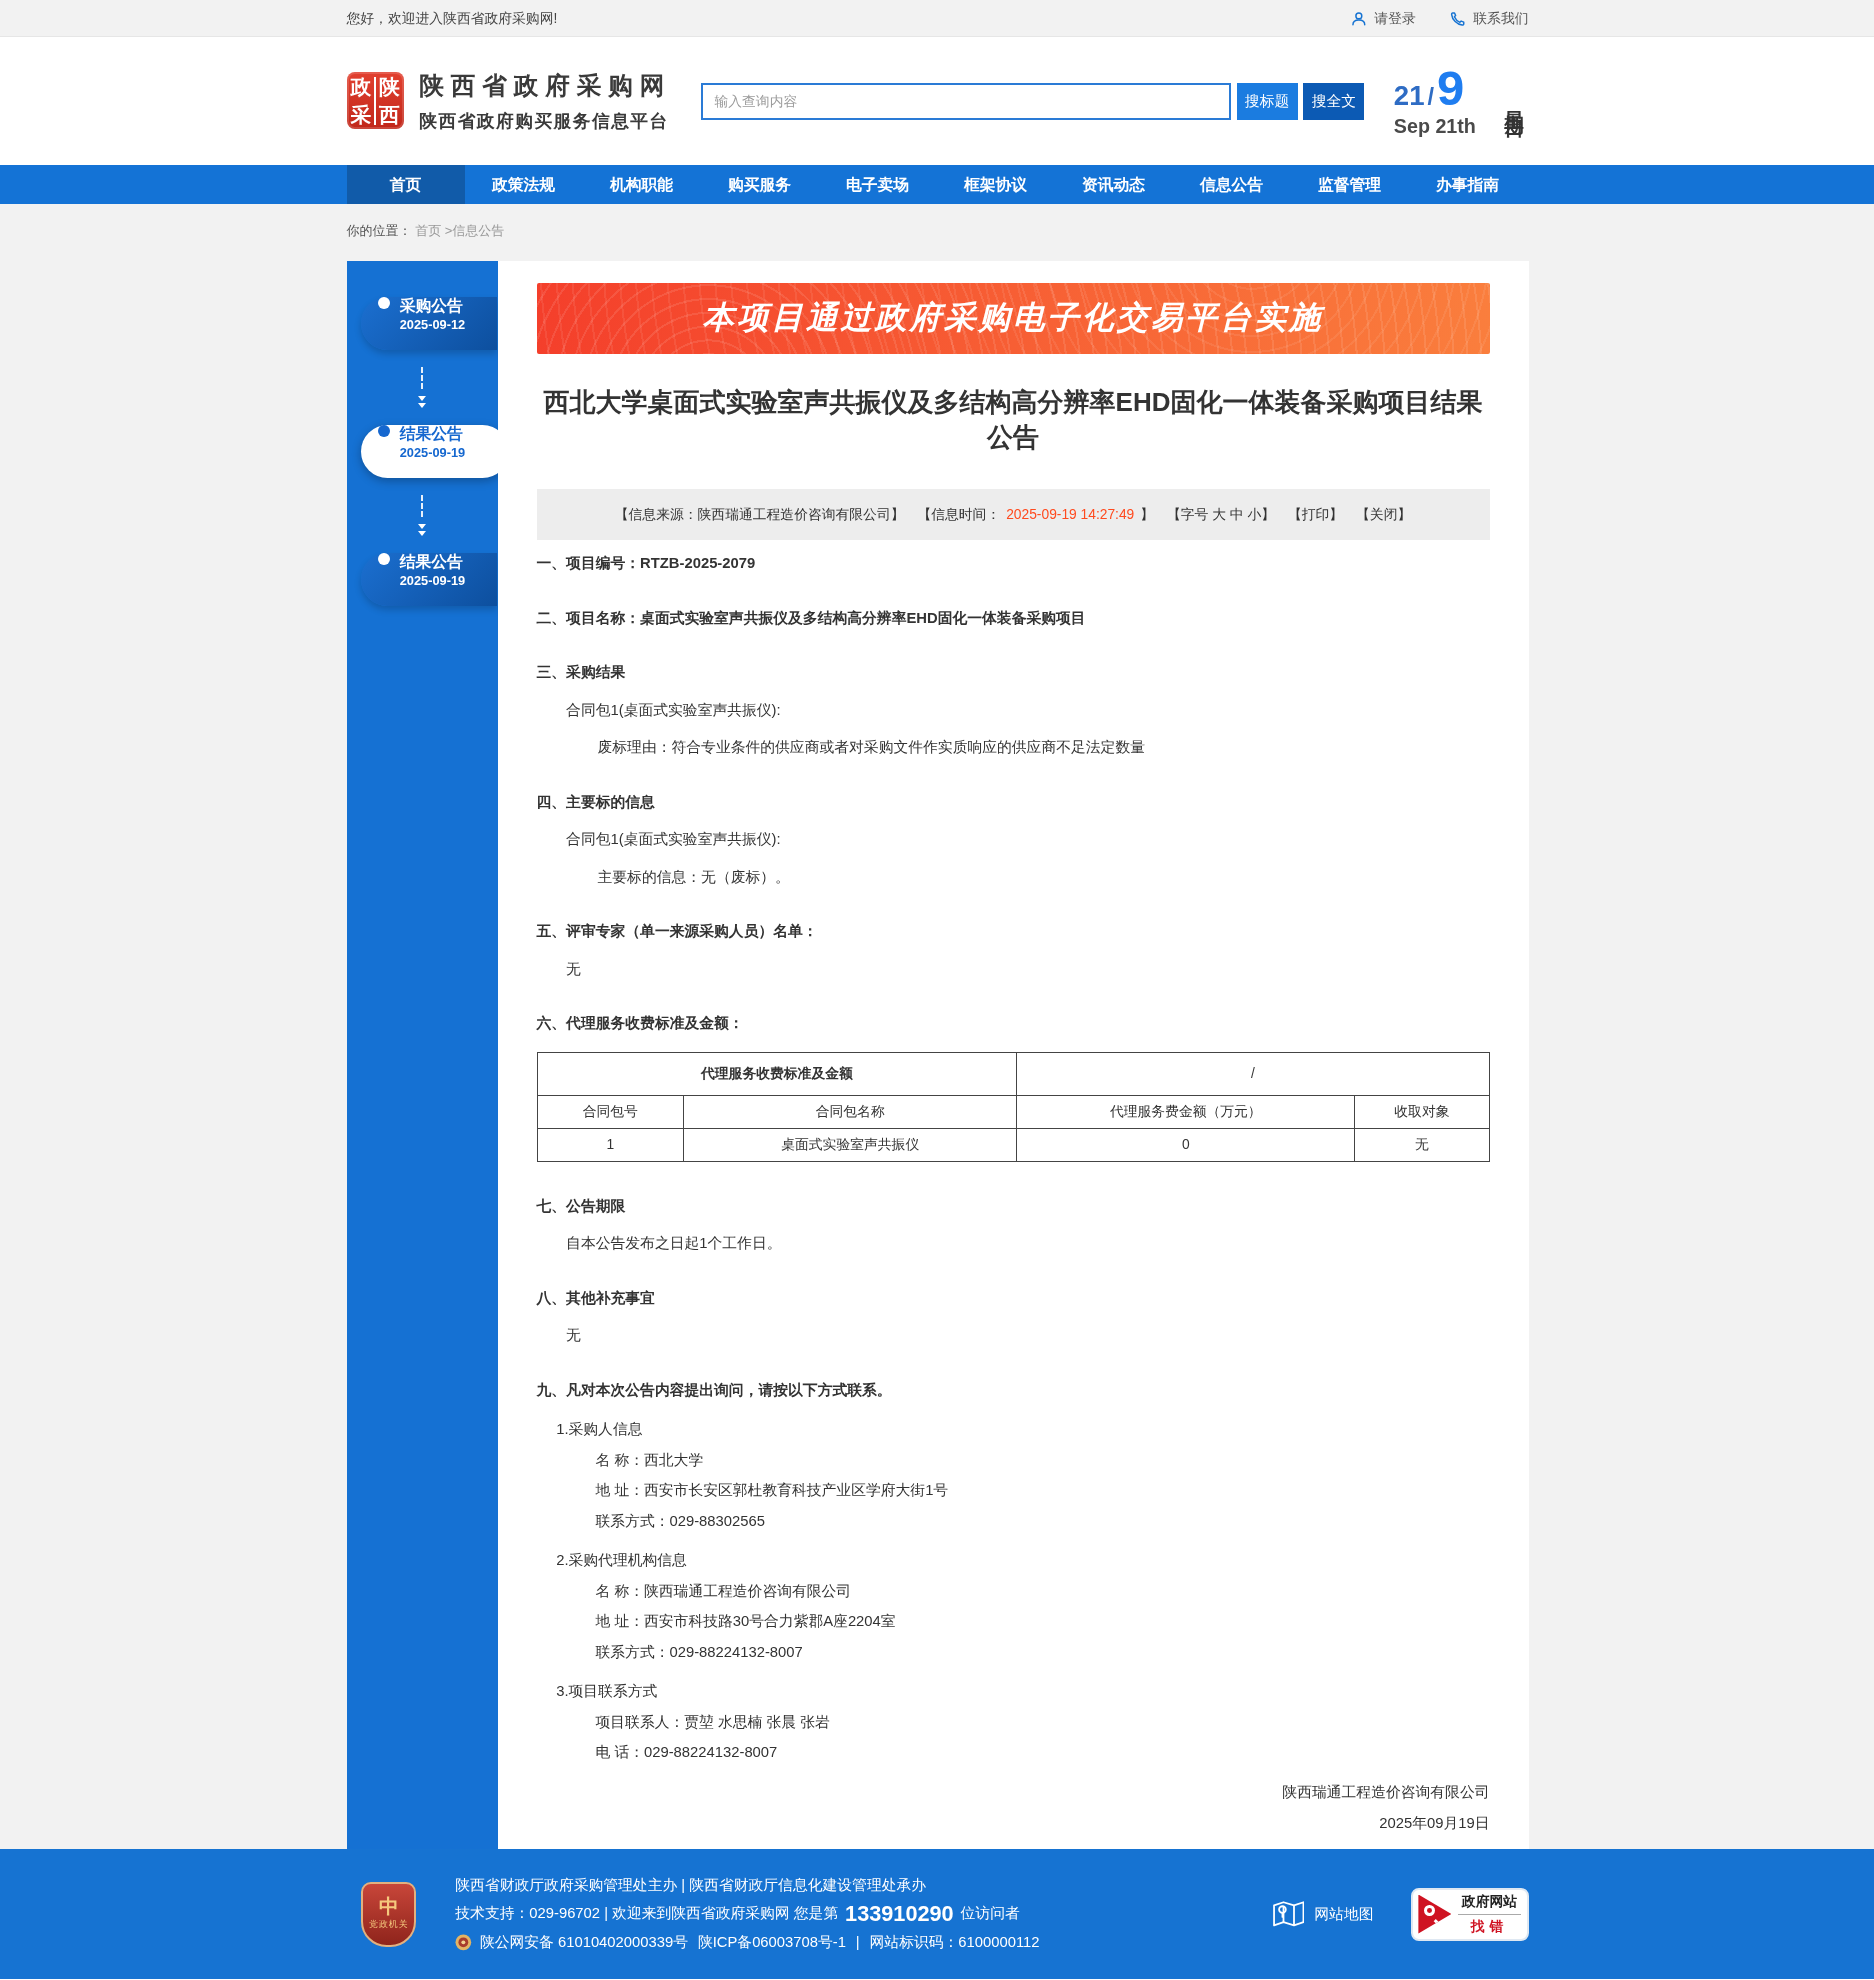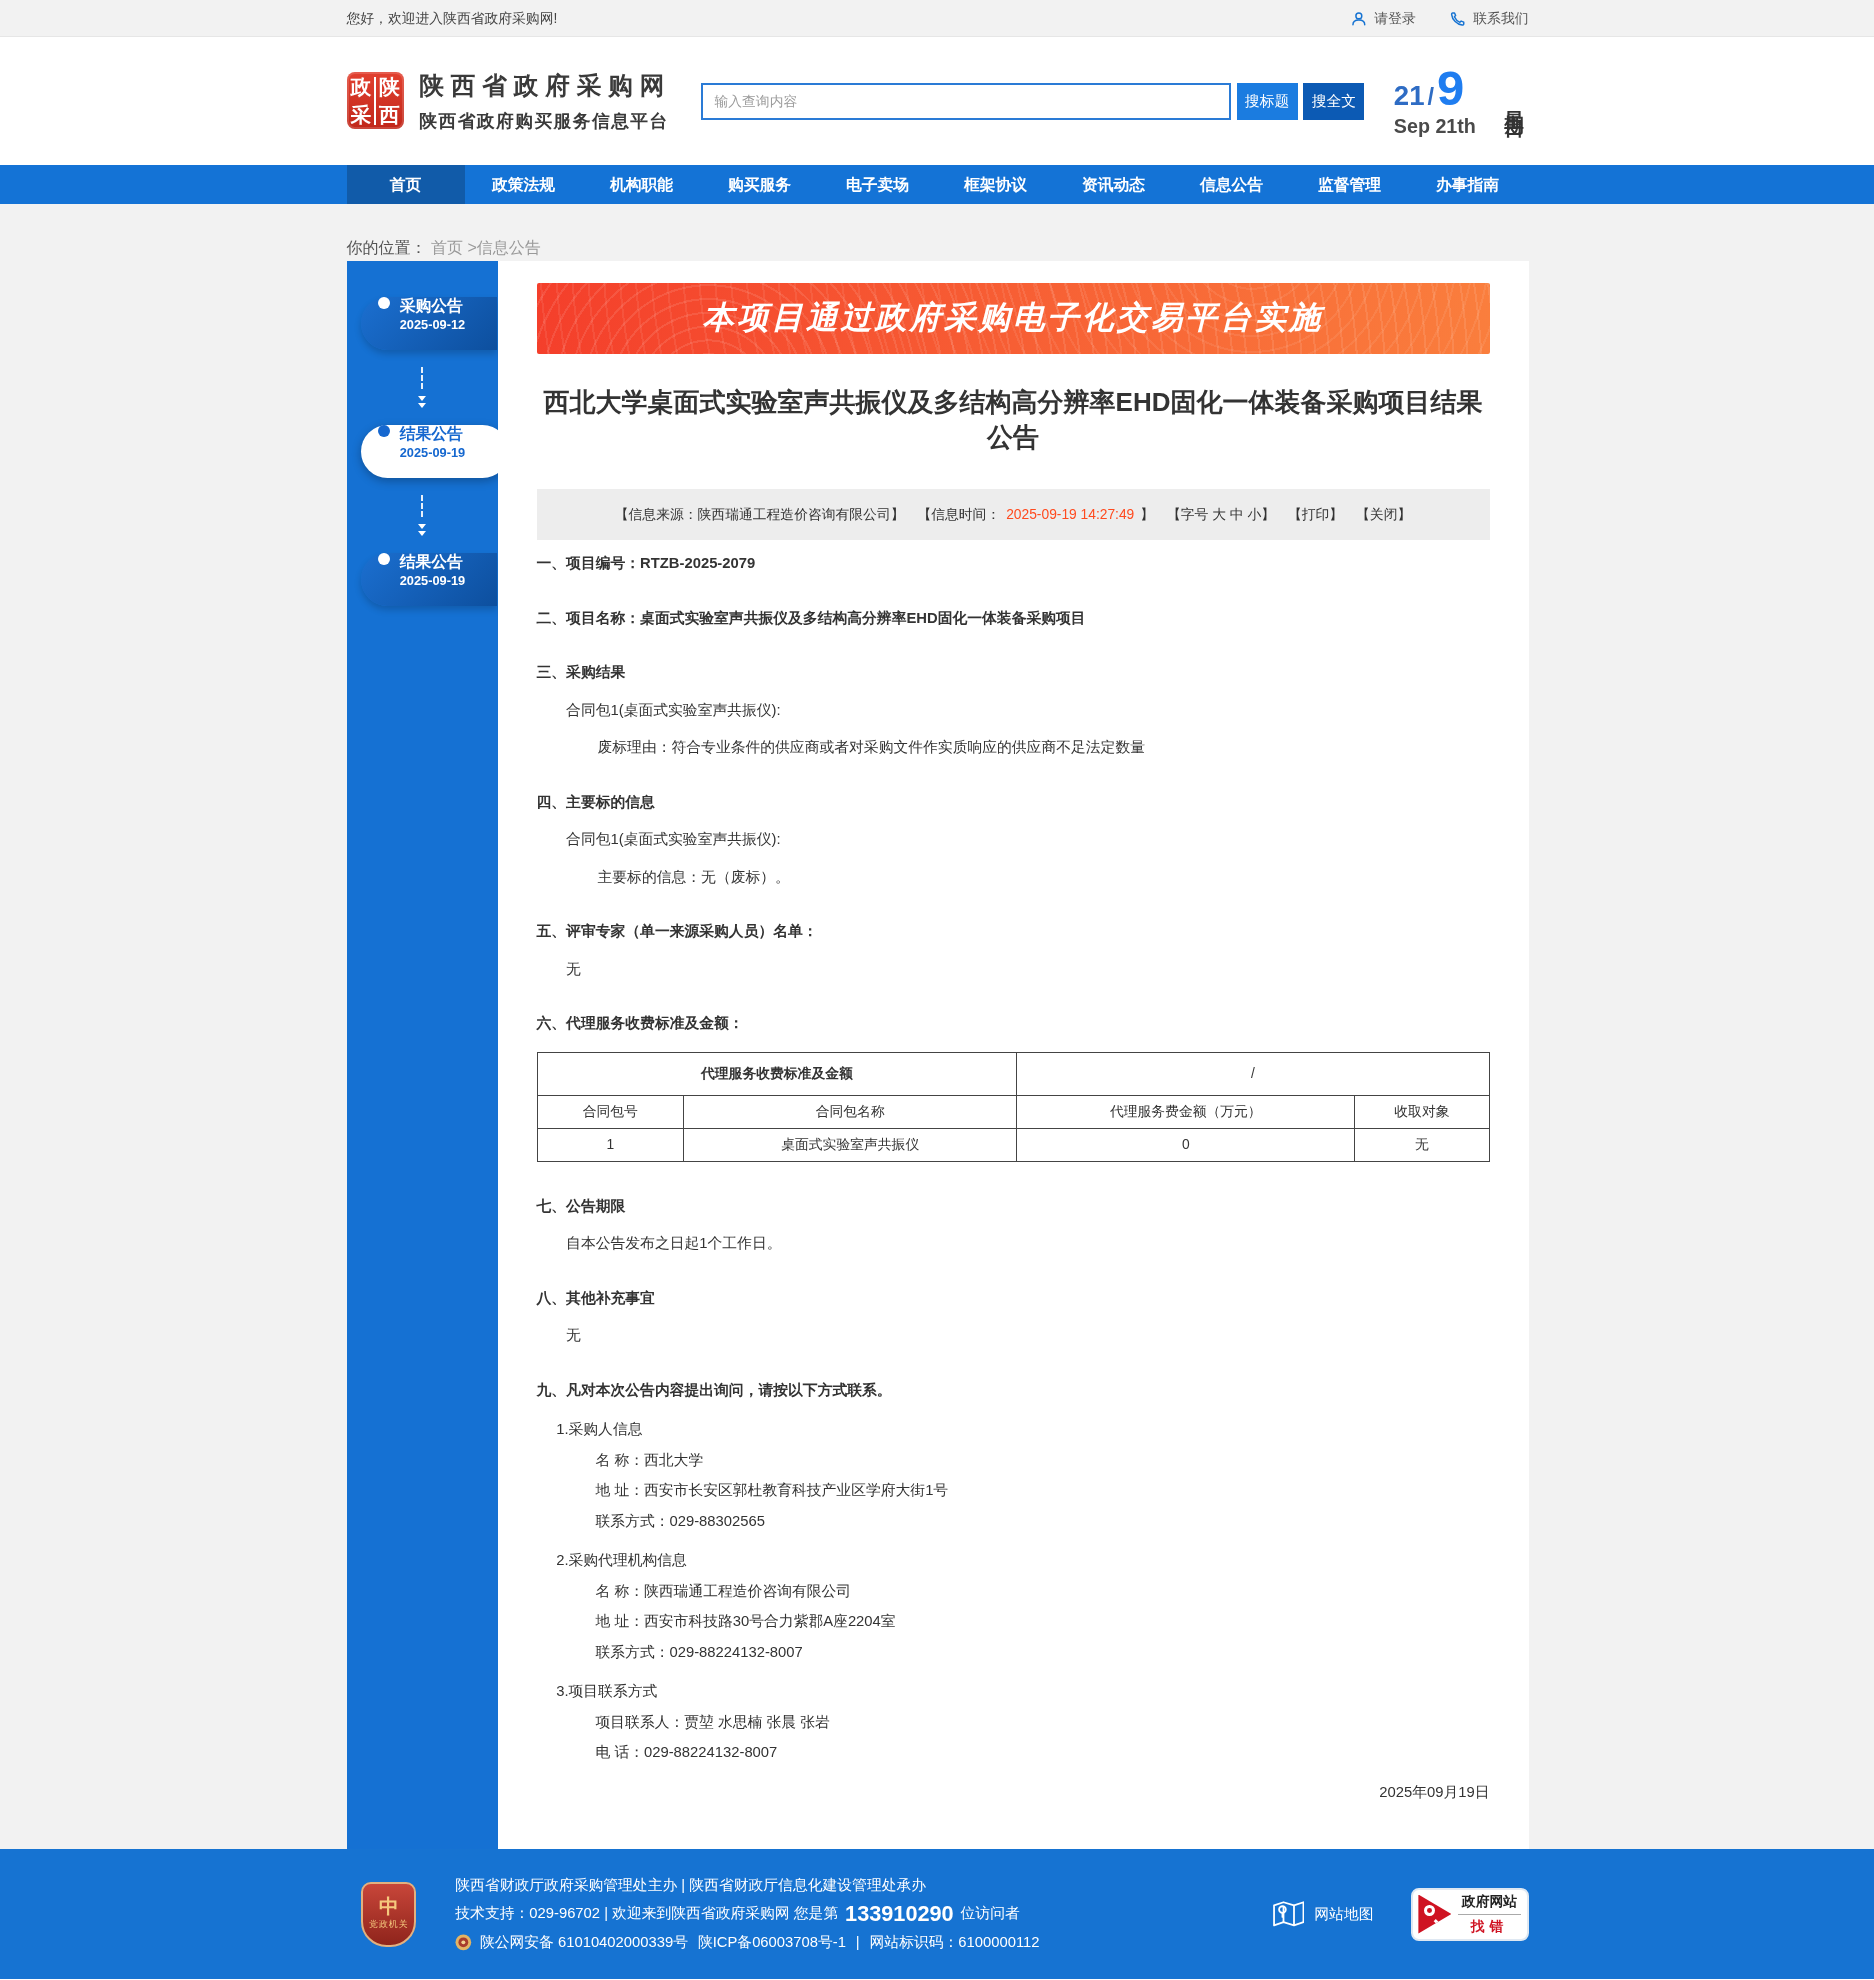--- a/index.html
+++ b/index.html
@@ -51,21 +51,21 @@
   .weekday { writing-mode:vertical-rl; font-size:19.7px; font-weight:bold; color:#333; letter-spacing:4.9px; }
 
   
   .nav { height:39px; background:#1473d6; }
   .nav-inner { display:flex; height:39px; }
   .nav-item { width:118px; text-align:center; line-height:39px; color:#fff; font-size:15.8px; font-weight:600; cursor:pointer; }
   .nav-item.active { background:#115ba9; }
 
   
   .graywrap { background:#f2f2f2; }
-  .breadcrumb { height:57px; padding-top:34px; font-size:16px; color:#555; }
+  .breadcrumb { height:57px; padding-top:18px; font-size:13px; color:#555; }
   .breadcrumb a { color:#999; text-decoration:none; cursor:pointer; }
 
   .content-row { display:flex; height:1588px; }
 
   
   .sidebar { width:151px; background:#1571d3; padding-top:36px; flex-shrink:0; }
   .side-item {
     margin-left:14.8px; width:136px; height:53px; border-radius:26.6px 0 0 26.6px;
     background:linear-gradient(135deg,#1b6fd0, #0d4f9e);
     display:flex; align-items:flex-start; cursor:pointer;
@@ -338,20 +338,21 @@
         <p class="cg-h">2.采购代理机构信息</p>
         <p class="cg-line">名  称：陕西瑞通工程造价咨询有限公司</p>
         <p class="cg-line">地  址：西安市科技路30号合力紫郡A座2204室</p>
         <p class="cg-line">联系方式：029-88224132-8007</p>
 
         <p class="cg-h">3.项目联系方式</p>
         <p class="cg-line">项目联系人：贾堃 水思楠 张晨 张岩</p>
         <p class="cg-line">电  话：029-88224132-8007</p>
 
         <div class="signature">
+          <div>陕西瑞通工程造价咨询有限公司</div>
           <div>2025年09月19日</div>
         </div>
       </main>
     </div>
   </div>
 
   <div class="footer">
     <div class="container footer-inner">
       <div class="f-badge">
         <span class="glyph">中</span>

